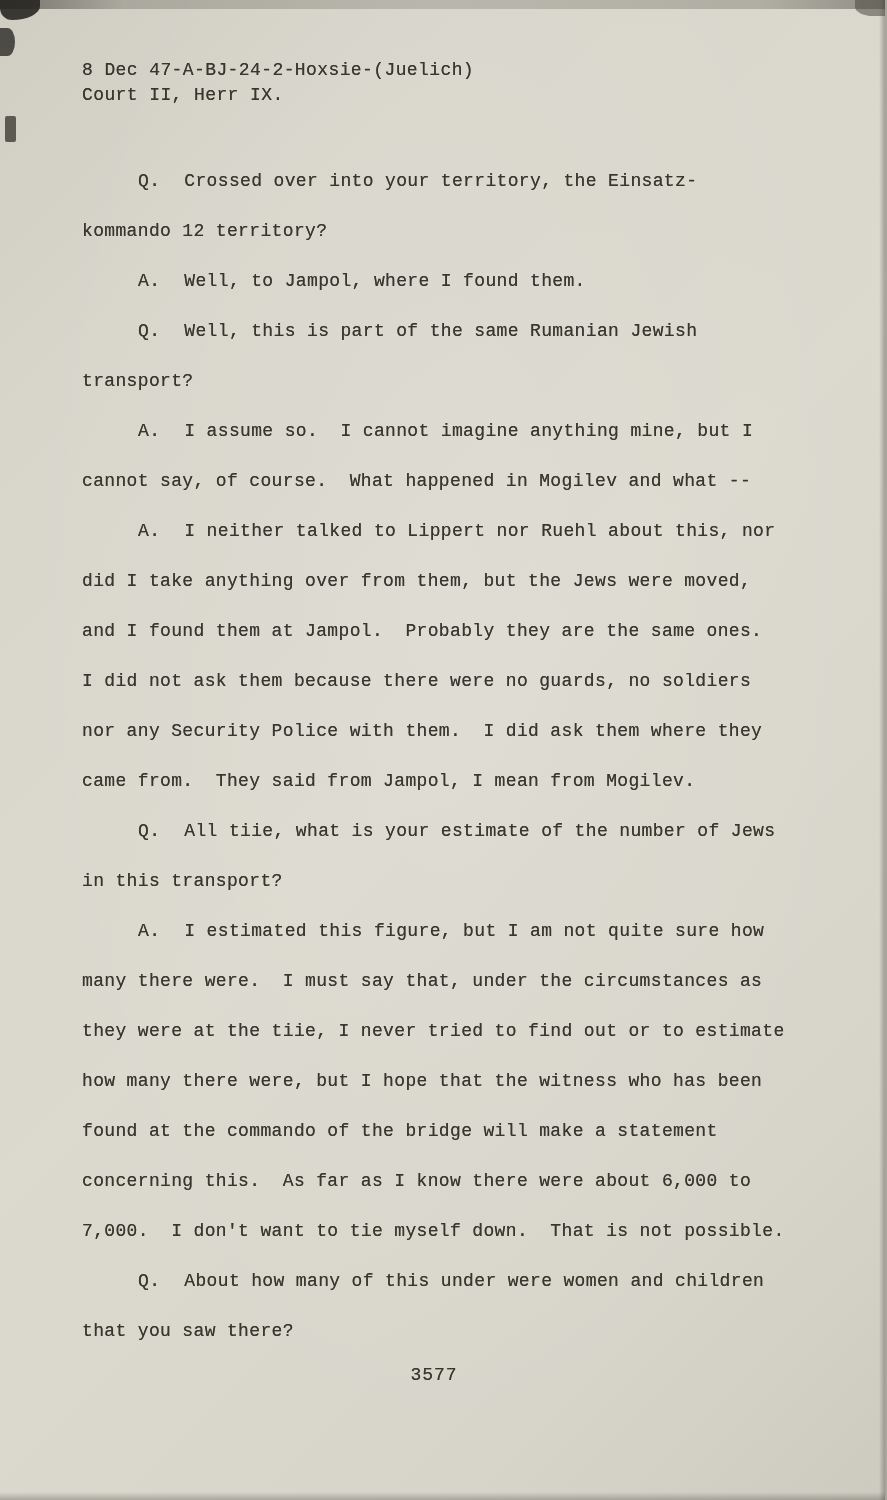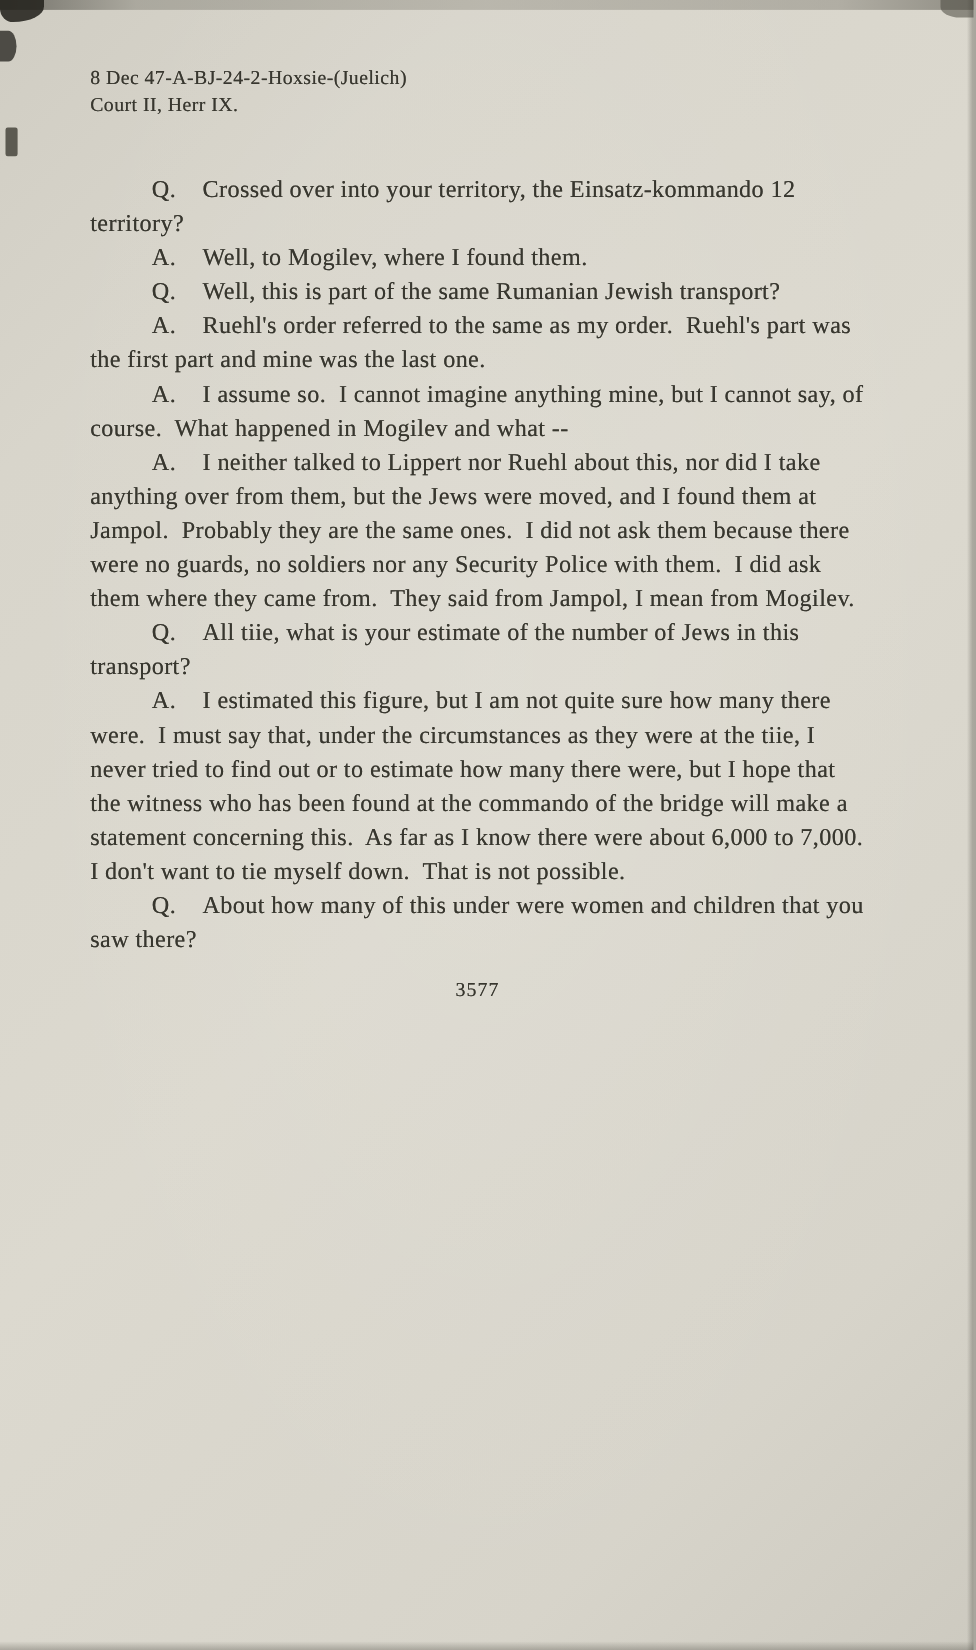--- a/index.html
+++ b/index.html
@@ -12,21 +12,21 @@
     overflow: hidden;
     background: #a9a69d;
   }
   .page {
     position: relative;
     width: 885px;
     height: 1500px;
     background:
       radial-gradient(ellipse at 50% 40%, rgba(255,255,255,0.10), rgba(0,0,0,0) 70%),
       linear-gradient(135deg, #d0cdc3 0%, #d8d5cb 18%, #dcd9cf 50%, #d7d4ca 82%, #cdcac0 100%);
-    font-family: Liberation Serif, serif;
+    font-family: Liberation Mono, monospace;
     color: #38372f;
   }
   
   .artifact-top-strip {
     position: absolute; top: 0; left: 0; width: 100%; height: 9px;
     background: linear-gradient(to right, #26251f, #8b897f 14%, #a09d92 50%, #8f8c82 86%, #55534a);
     opacity: 0.55;
   }
   .artifact-corner-tl {
     position: absolute; top: 0; left: 0; width: 40px; height: 20px;
@@ -60,37 +60,37 @@
     width: 704px;
   }
   .doc-header {
     font-size: 18px;
     line-height: 25px;
     letter-spacing: 0.4px;
     text-shadow: 0 0 0.6px rgba(50,48,40,0.75);
   }
   .transcript-body {
     margin-top: 48px;
-    font-size: 22px;
-    line-height: 31px;
+    font-size: 18px;
+    line-height: 50px;
     letter-spacing: 0.35px;
     text-shadow: 0 0 0.6px rgba(50,48,40,0.75);
   }
   .para {
     margin: 0;
     text-indent: 56px;
   }
   .speaker {
     margin-right: 24px;
   }
   .ptext {
     white-space: pre-wrap;
   }
   .page-number {
-    margin-top: 20px;
+    margin-top: 9px;
     text-align: center;
     font-size: 18px;
     letter-spacing: 1px;
     text-shadow: 0 0 0.6px rgba(50,48,40,0.75);
   }
 </style>
 </head>
 <body>
 
 <div class="page">
@@ -106,23 +106,22 @@
   <div class="inner">
 
     <div class="doc-header">
       <div>8 Dec 47-A-BJ-24-2-Hoxsie-(Juelich)</div>
       <div>Court II, Herr IX.</div>
     </div>
 
     <div class="transcript-body">
 
     <p class="para"><span class="speaker">Q.</span><span class="ptext">Crossed over into your territory, the Einsatz-kommando 12 territory?</span></p>
-        <p class="para"><span class="speaker">A.</span><span class="ptext">Well, to Mogilev, where I found them.</span></p>
+        <p class="para"><span class="speaker">A.</span><span class="ptext">Well, to Jampol, where I found them.</span></p>
         <p class="para"><span class="speaker">Q.</span><span class="ptext">Well, this is part of the same Rumanian Jewish transport?</span></p>
-        <p class="para"><span class="speaker">A.</span><span class="ptext">Ruehl's order referred to the same as my order.  Ruehl's part was the first part and mine was the last one.</span></p>
         <p class="para"><span class="speaker">A.</span><span class="ptext">I assume so.  I cannot imagine anything mine, but I cannot say, of course.  What happened in Mogilev and what --</span></p>
         <p class="para"><span class="speaker">A.</span><span class="ptext">I neither talked to Lippert nor Ruehl about this, nor did I take anything over from them, but the Jews were moved, and I found them at Jampol.  Probably they are the same ones.  I did not ask them because there were no guards, no soldiers nor any Security Police with them.  I did ask them where they came from.  They said from Jampol, I mean from Mogilev.</span></p>
         <p class="para"><span class="speaker">Q.</span><span class="ptext">All tiie, what is your estimate of the number of Jews in this transport?</span></p>
         <p class="para"><span class="speaker">A.</span><span class="ptext">I estimated this figure, but I am not quite sure how many there were.  I must say that, under the circumstances as they were at the tiie, I never tried to find out or to estimate how many there were, but I hope that the witness who has been found at the commando of the bridge will make a statement concerning this.  As far as I know there were about 6,000 to 7,000.  I don't want to tie myself down.  That is not possible.</span></p>
         <p class="para"><span class="speaker">Q.</span><span class="ptext">About how many of this under were women and children that you saw there?</span></p>
       </div>
 
     <div class="page-number">3577</div>
 
   </div>

